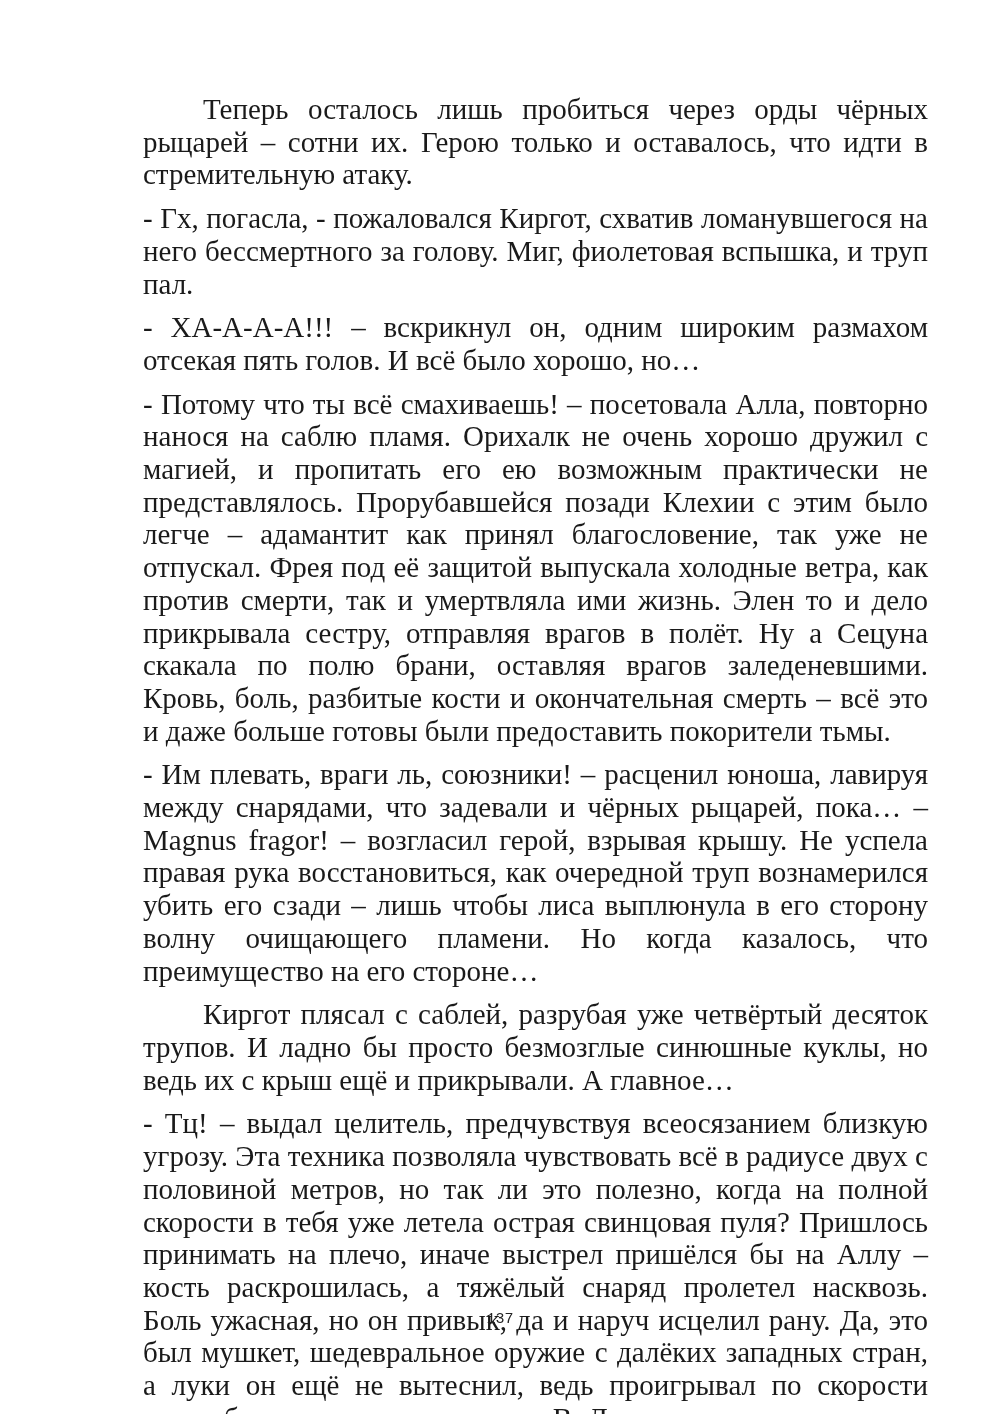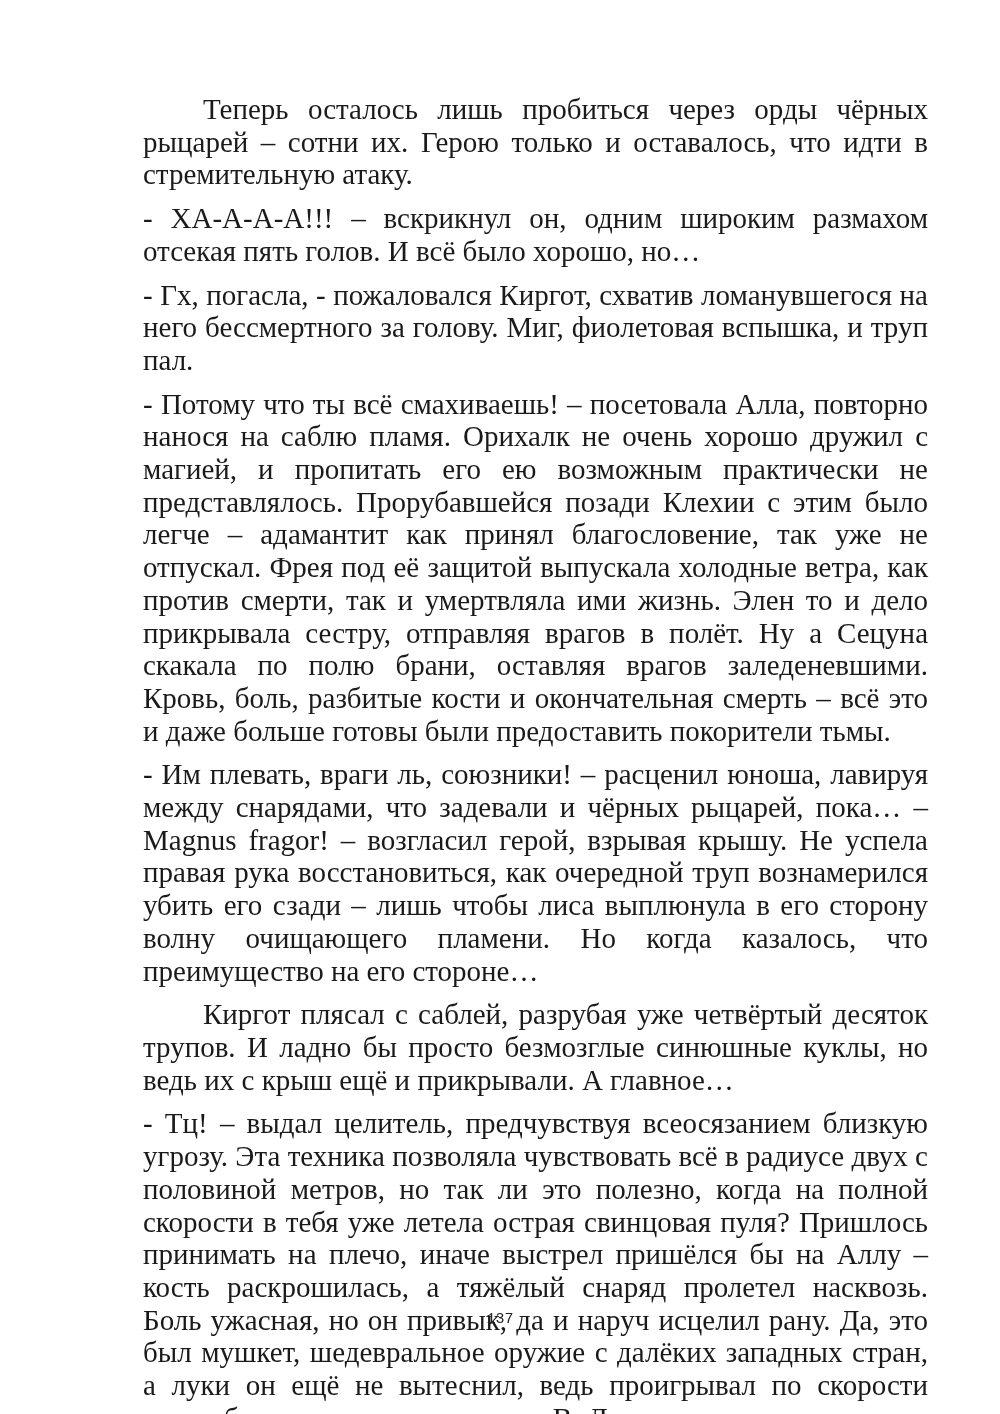--- a/index.html
+++ b/index.html
@@ -19,21 +19,21 @@
       text-align: center;
       font-family: Liberation Mono, monospace;
       font-size: 15px; color: #222;
     }
   </style>
 </head>
 <body>
 
 <div class="page">
   <p class="para indent">Теперь осталось лишь пробиться через орды чёрных рыцарей – сотни их. Герою только и оставалось, что идти в стремительную атаку.</p>
+  <p class="para">- Гх, погасла, - пожаловался Киргот, схватив ломанувшегося на него бессмертного за голову. Миг, фиолетовая вспышка, и труп пал.</p>
   <p class="para">- ХА-А-А-А!!! – вскрикнул он, одним широким размахом отсекая пять голов. И всё было хорошо, но…</p>
-  <p class="para">- Гх, погасла, - пожаловался Киргот, схватив ломанувшегося на него бессмертного за голову. Миг, фиолетовая вспышка, и труп пал.</p>
   <p class="para">- Потому что ты всё смахиваешь! – посетовала Алла, повторно нанося на саблю пламя. Орихалк не очень хорошо дружил с магией, и пропитать его ею возможным практически не представлялось. Прорубавшейся позади Клехии с этим было легче – адамантит как принял благословение, так уже не отпускал. Фрея под её защитой выпускала холодные ветра, как против смерти, так и умертвляла ими жизнь. Элен то и дело прикрывала сестру, отправляя врагов в полёт. Ну а Сецуна скакала по полю брани, оставляя врагов заледеневшими. Кровь, боль, разбитые кости и окончательная смерть – всё это и даже больше готовы были предоставить покорители тьмы.</p>
   <p class="para">- Им плевать, враги ль, союзники! – расценил юноша, лавируя между снарядами, что задевали и чёрных рыцарей, пока… – Magnus fragor! – возгласил герой, взрывая крышу. Не успела правая рука восстановиться, как очередной труп вознамерился убить его сзади – лишь чтобы лиса выплюнула в его сторону волну очищающего пламени. Но когда казалось, что преимущество на его стороне…</p>
   <p class="para indent">Киргот плясал с саблей, разрубая уже четвёртый десяток трупов. И ладно бы просто безмозглые синюшные куклы, но ведь их с крыш ещё и прикрывали. А главное…</p>
   <p class="para">- Тц! – выдал целитель, предчувствуя всеосязанием близкую угрозу. Эта техника позволяла чувствовать всё в радиусе двух с половиной метров, но так ли это полезно, когда на полной скорости в тебя уже летела острая свинцовая пуля? Пришлось принимать на плечо, иначе выстрел пришёлся бы на Аллу – кость раскрошилась, а тяжёлый снаряд пролетел насквозь. Боль ужасная, но он привык, да и наруч исцелил рану. Да, это был мушкет, шедевральное  оружие с далёких западных стран, а луки он ещё не вытеснил, ведь проигрывал по скорости стрельбы в силу перезарядки. В Джеорале таких почти не было, а это значило одно – обстрел вёл герой из дальних земель.</p>
 </div>
 
 <div class="page-number">137</div>
 
 </body></html>

